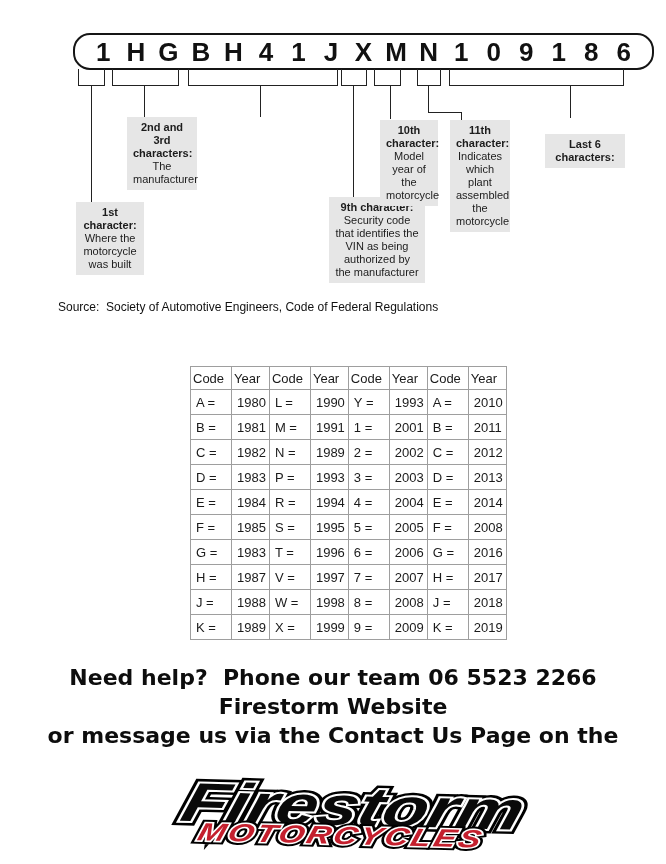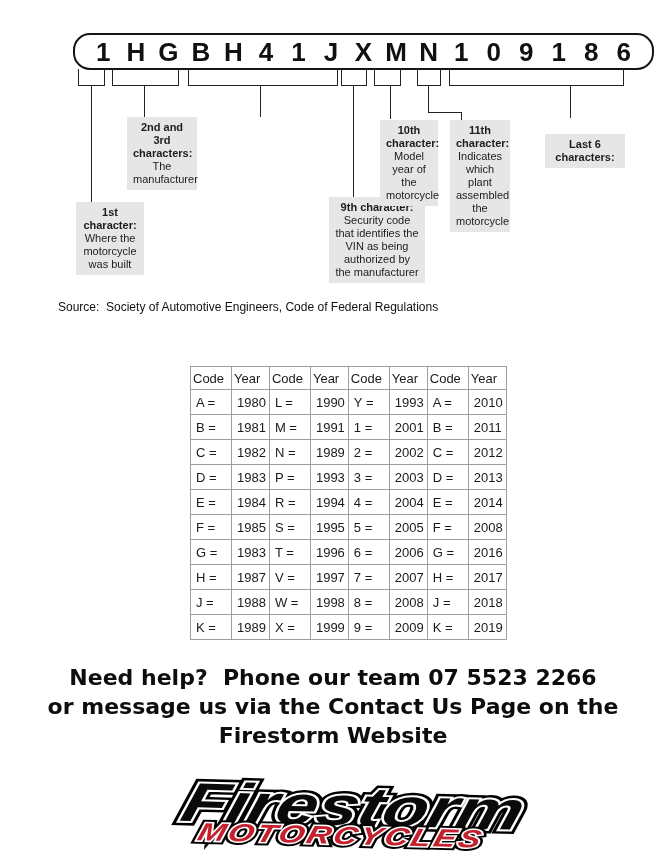--- a/index.html
+++ b/index.html
@@ -293,23 +293,23 @@
           <td class="col-year">1999</td>
           <td class="col-code">9 =</td>
           <td class="col-year">2009</td>
           <td class="col-code">K =</td>
           <td class="col-year">2019</td>
         </tr>
       </tbody>
   </table>
 
   <div class="help-block">
-    <div class="help-line">Need help?  Phone our team 07 5523 2266</div>
+    <div class="help-line">Need help?  Phone our team 06 5523 2266</div>
+    <div class="help-line">Firestorm Website</div>
     <div class="help-line">or message us via the Contact Us Page on the</div>
-    <div class="help-line">Firestorm Website</div>
   </div>
 
   <div class="logo">
     <div class="logo-word logo-word1">
       <span class="logo-layer stroke-black">Firestorm</span>
       <span class="logo-layer stroke-white">Firestorm</span>
       <span class="fill-top">Firestorm</span>
     </div>
     <div class="logo-word logo-word2">
       <span class="logo-layer stroke-black">MOTORCYCLES</span>

